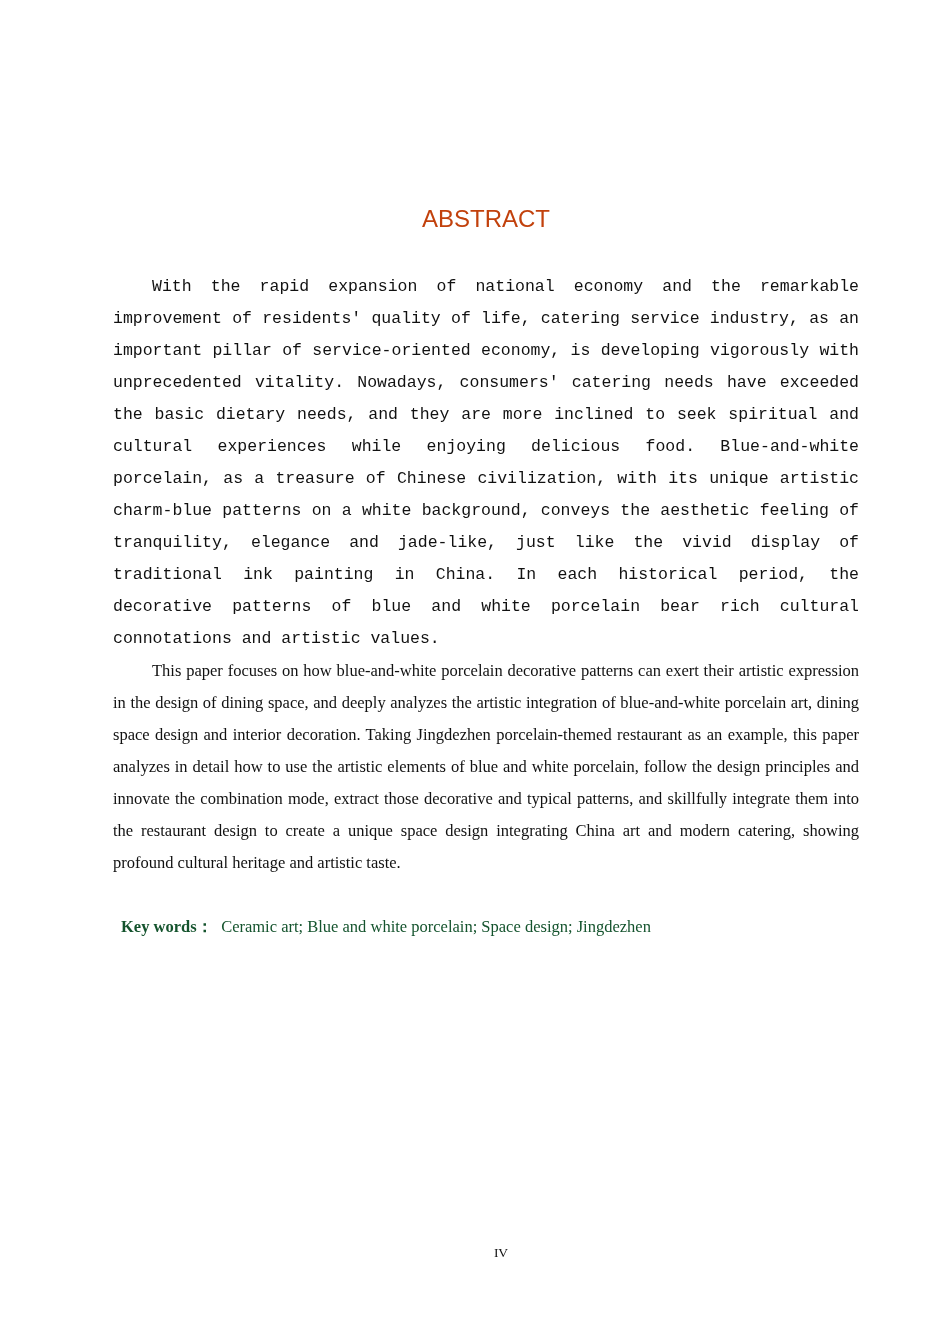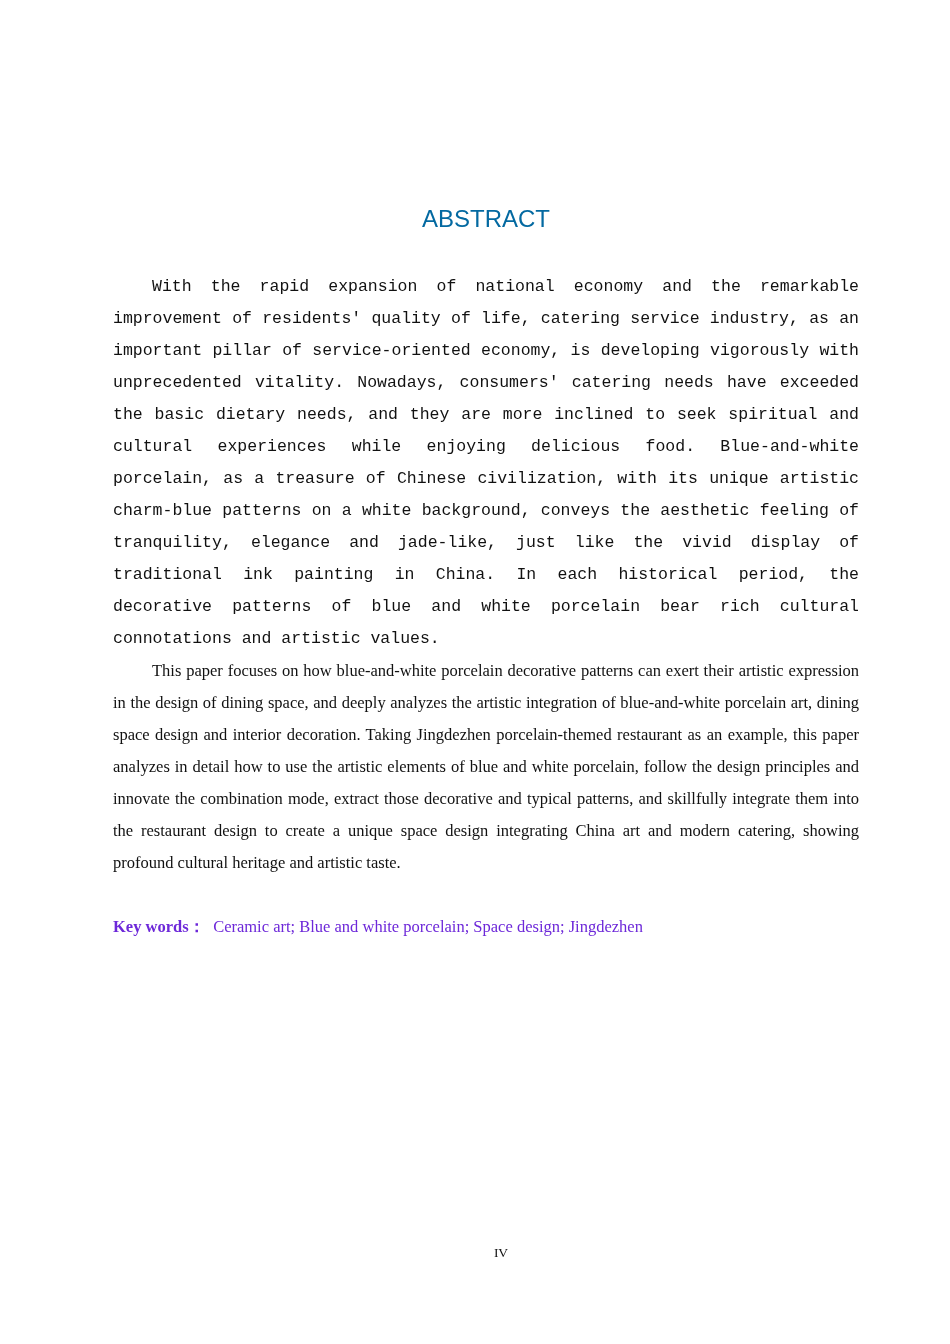--- a/index.html
+++ b/index.html
@@ -21,42 +21,42 @@
     top: 0;
     width: 746px;
   }
   .title {
     margin: 205px 0 0 0;
     text-align: center;
     font-family: "Liberation Sans", sans-serif;
     font-weight: 400;
     font-size: 24px;
     line-height: 28px;
-    color: #0369a1;
+    color: #c2410c;
   }
   .para {
     margin: 0;
     font-family: "Liberation Serif", serif;
     font-size: 16.5px;
     line-height: 32px;
     text-align: justify;
     text-indent: 39px;
     color: #111111;
   }
   .para.first {
     margin-top: 38px;
     font-family: Liberation Mono, monospace;
   }
   .keywords {
-    margin: 32px 0 0 0;
+    margin: 32px 0 0 8px;
     font-family: "Liberation Serif", serif;
     font-size: 16.5px;
     line-height: 32px;
     text-indent: 0;
-    color: #6d28d9;
+    color: #14532d;
   }
   .keywords .kw-label {
     font-weight: 700;
   }
   .keywords .kw-text {
     margin-left: 8px;
   }
   .page-number {
     position: absolute;
     left: 52px;

